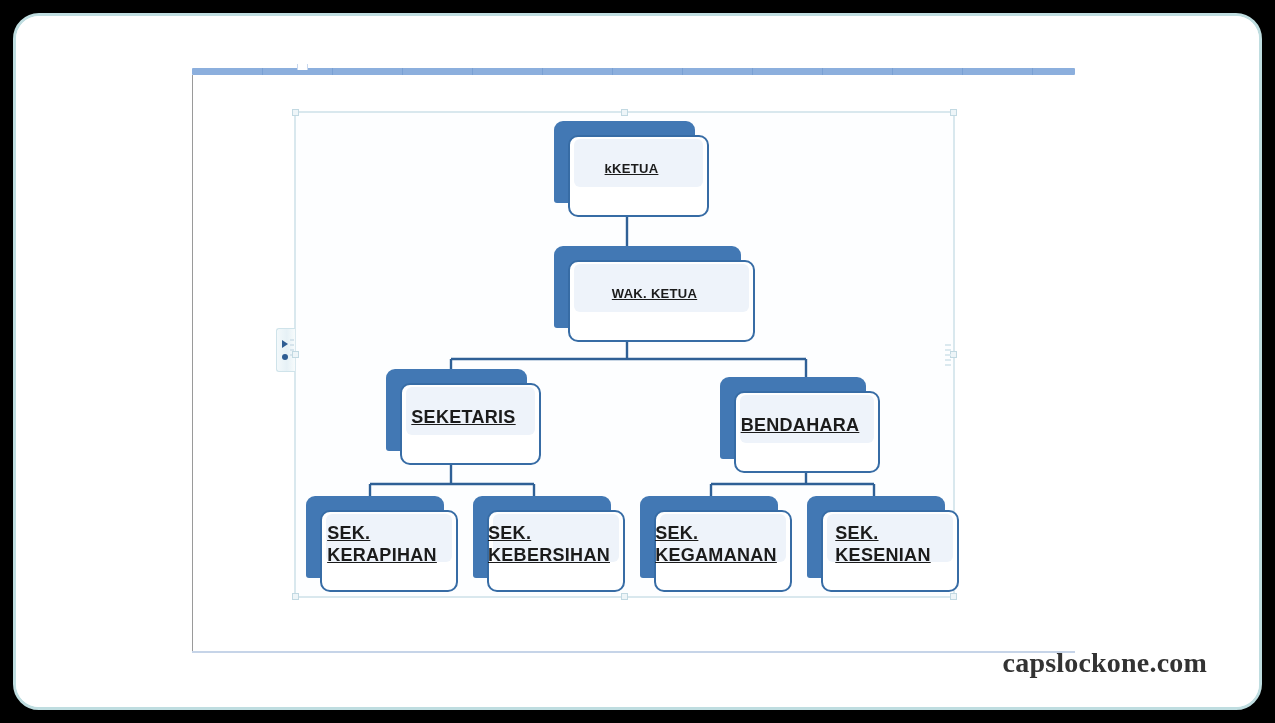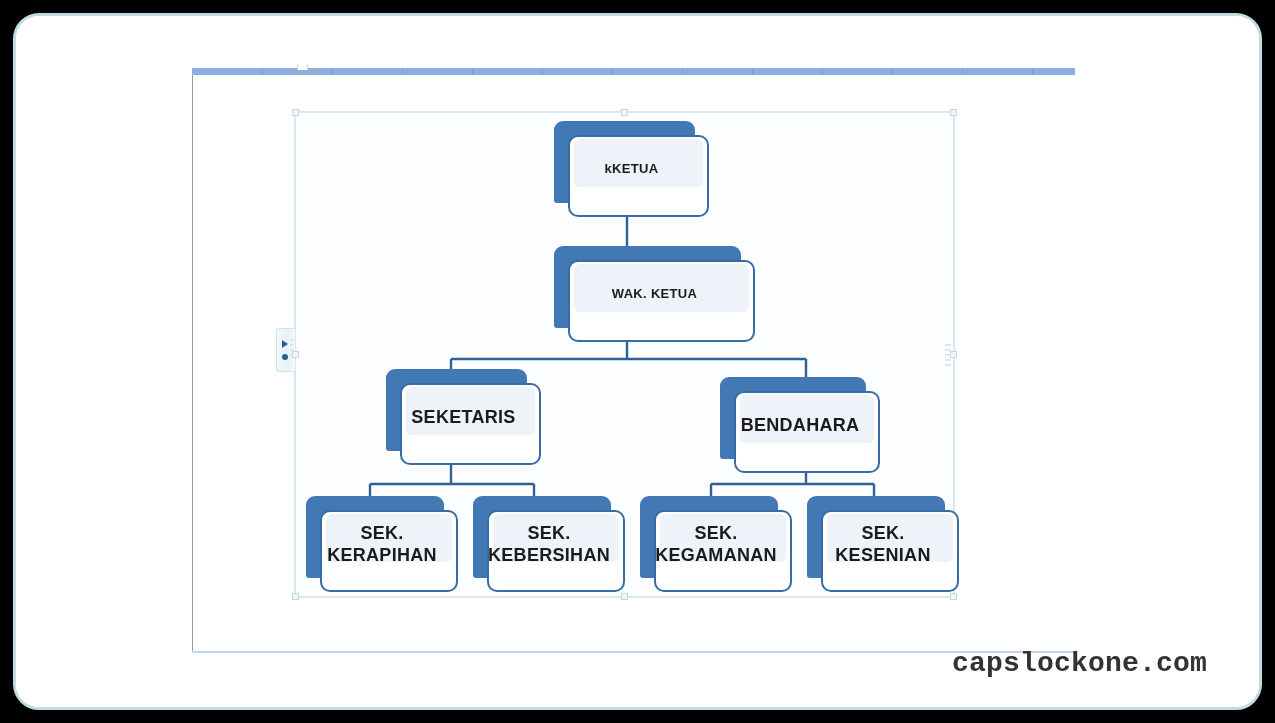--- a/index.html
+++ b/index.html
@@ -209,38 +209,39 @@
     height: 62%;
     background: #eef3fa;
     border-radius: 6px;
   }
   .node .label {
     position: absolute;
     left: 0; right: 0; top: 0; bottom: 0;
     display: flex;
     align-items: center;
     justify-content: center;
-    text-align: center;
+    text-align: left;
     font-family: "Liberation Sans", sans-serif;
     font-weight: bold;
     font-size: 13px;
     color: #1b1b1b;
     letter-spacing: .3px;
     line-height: 1.25;
     white-space: pre-line;
     z-index: 2;
+    text-decoration: underline;
   }
   .node.lvl3 .label { font-size: 18px; }
 
   
   #watermark {
     position: absolute;
     right: 52px;
     bottom: 28px;
-    font-family: Liberation Mono, monospace;
+    font-family: Liberation Serif, serif;
     font-weight: bold;
     font-size: 28px;
     color: #333333;
     letter-spacing: .2px;
   }
 </style>
 </head>
 <body>
 
 <div id="screen">

